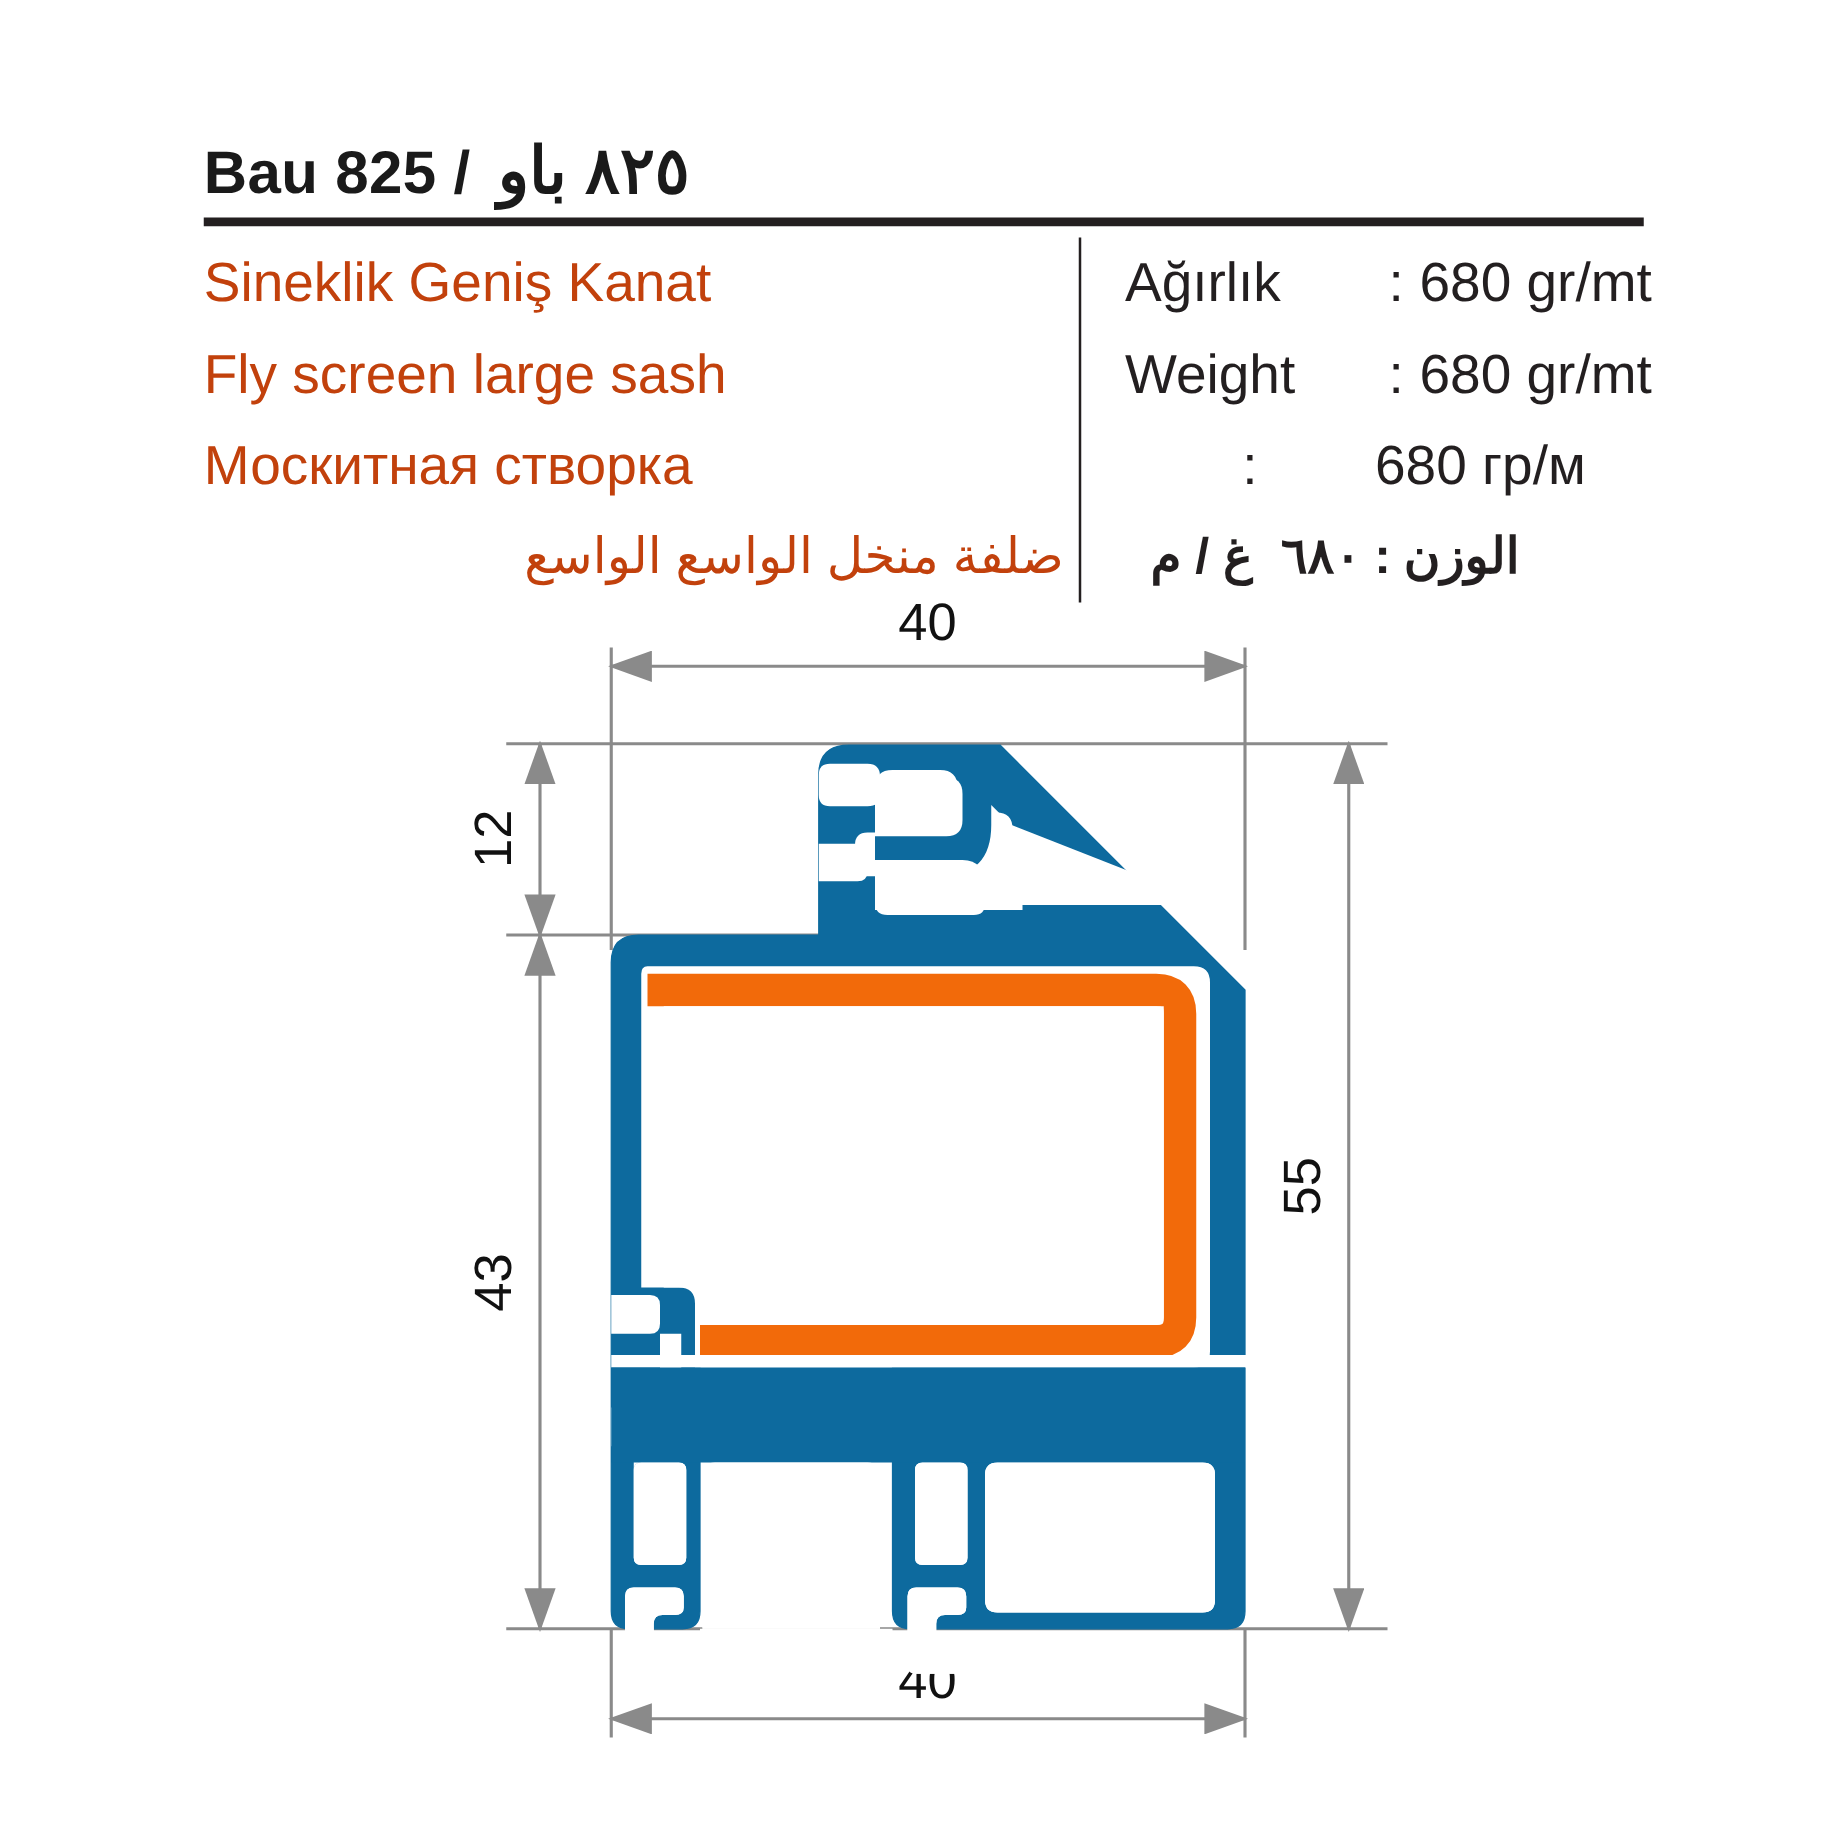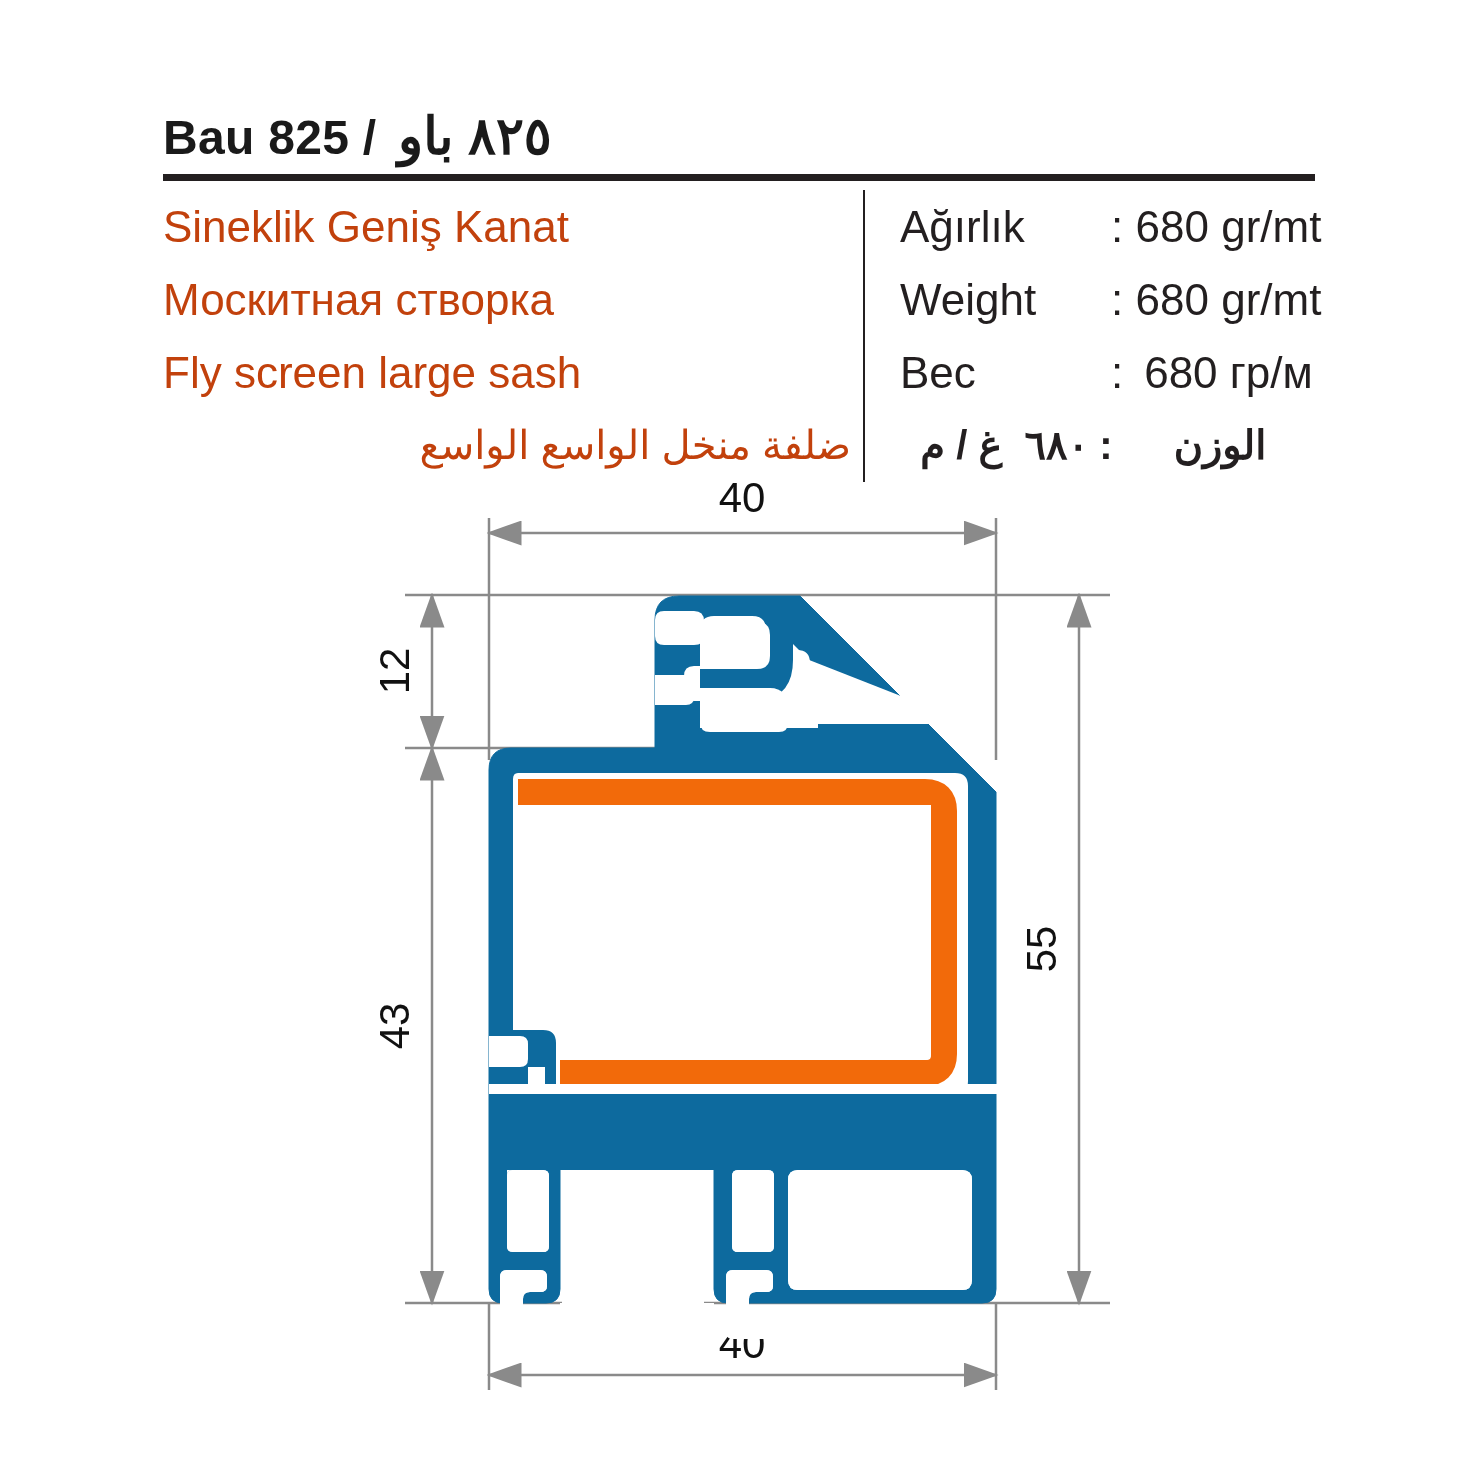--- a/index.html
+++ b/index.html
@@ -100,21 +100,21 @@
   }
   .wrow .lbl { text-align: left; }
   .wrow .colon { text-align: center; }
   .wrow .val { text-align: center; }
   .wrow.ar {
     grid-template-columns: 200px 34px auto;
     font-size: 40px;
     font-weight: bold;
     direction: rtl;
   }
-  .wrow.ar .lbl { text-align: center; padding-right: 6px;}
+  .wrow.ar .lbl { text-align: left; padding-right: 6px;}
   .wrow.ar .val { text-align: right; }
 
   
   #drawing {
     position: absolute;
     left: 0;
     top: 470px;
     width: 1478px;
     height: 1000px;
   }
@@ -134,40 +134,39 @@
       <span class="title-main">Bau 825 / </span>
       <span class="title-ar">٨٢٥ باو</span>
     </div>
     <div class="rule"></div>
   </div>
 
   <div class="specs">
 
     <div class="names">
       <div class="line">Sineklik Geniş Kanat</div>
+      <div class="line">Fly screen large sash</div>
       <div class="line">Москитная створка</div>
-      <div class="line">Fly screen large sash</div>
       <div class="line ar">ضلفة منخل الواسع الواسع</div>
     </div>
 
     <div class="vrule"></div>
 
     <div class="weights">
       <div class="wrow">
         <span class="lbl">Ağırlık</span>
         <span class="colon">:</span>
         <span class="val">680 gr/mt</span>
       </div>
       <div class="wrow">
         <span class="lbl">Weight</span>
         <span class="colon">:</span>
         <span class="val">680 gr/mt</span>
       </div>
       <div class="wrow">
-        <span class="lbl">Вес</span>
         <span class="colon">:</span>
         <span class="val">680 гр/м</span>
       </div>
       <div class="wrow ar">
         <span class="lbl">الوزن</span>
         <span class="colon">:</span>
         <span class="val">٦٨٠  غ / م</span>
       </div>
     </div>
 

